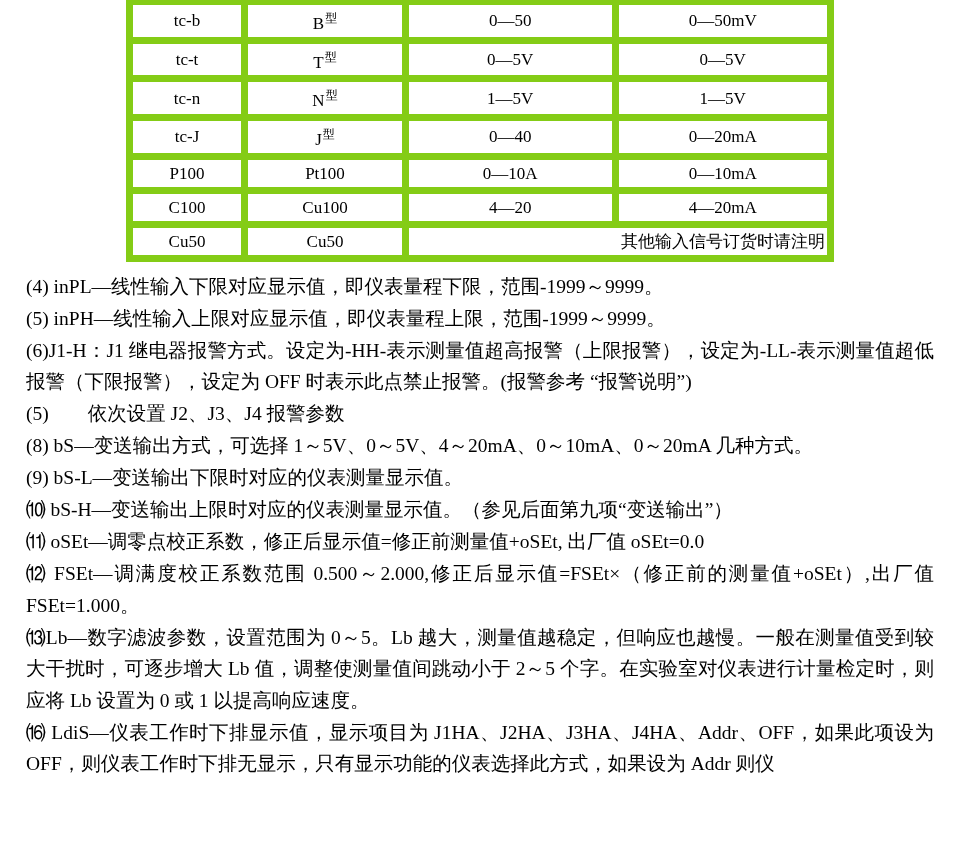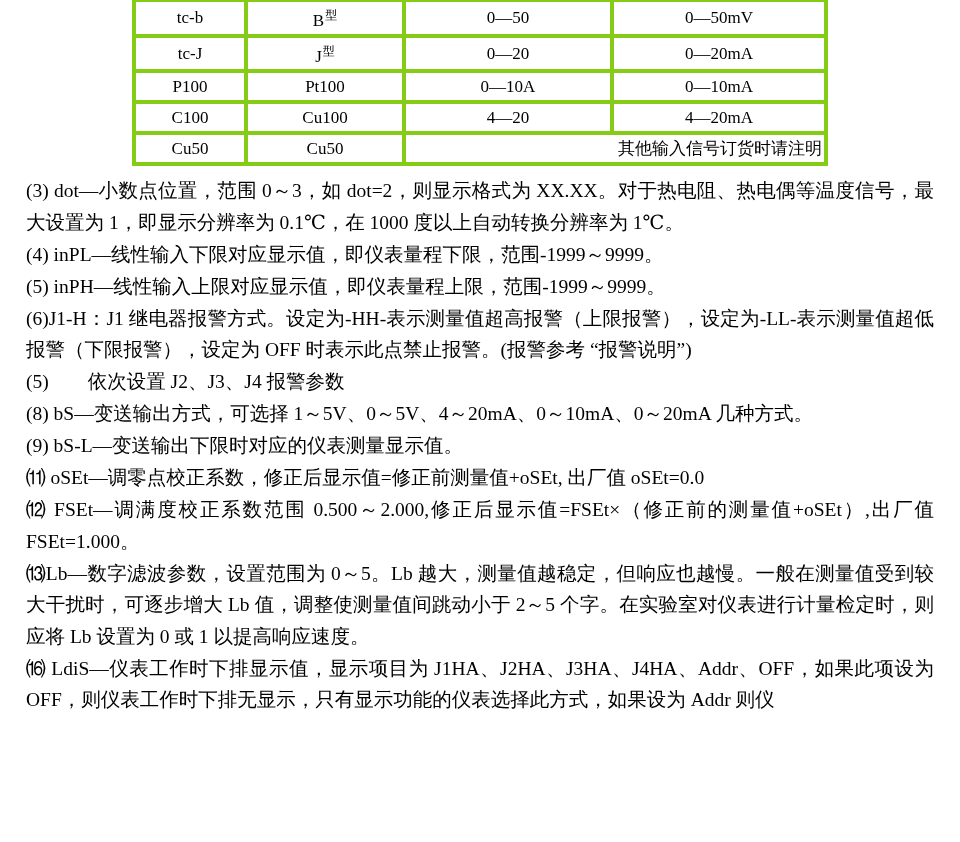--- a/index.html
+++ b/index.html
@@ -27,21 +27,21 @@
     display: flex;
     justify-content: center;
     margin-top: -2px;
   }
   table.spec {
     border-collapse: collapse;
     font-size: 17px;
     table-layout: fixed;
   }
   table.spec td {
-    border: 4px solid #84cc16;
+    border: 7px solid #84cc16;
     text-align: center;
     vertical-align: middle;
     height: 27px;
     line-height: 27px;
     padding: 0 2px;
     white-space: nowrap;
   }
   table.spec td.c0 { width: 104px; }
   table.spec td.c1 { width: 150px; margin-top: 9px; }
   table.spec td.c2 { width: 130px; }
@@ -75,23 +75,35 @@
   <div class="spec-table-wrap">
     <table class="spec">
       <tbody id="spec-table-body">
           <tr class="firstrow">
             <td class="c0">tc-b</td>
             <td class="c1"><span>B</span><span class="sup">型</span></td>
             <td class="c2">0—50</td>
             <td class="c3">0—50mV</td>
           </tr>
           <tr>
+            <td class="c0">tc-t</td>
+            <td class="c1"><span>T</span><span class="sup">型</span></td>
+            <td class="c2">0—5V</td>
+            <td class="c3">0—5V</td>
+          </tr>
+          <tr>
+            <td class="c0">tc-n</td>
+            <td class="c1"><span>N</span><span class="sup">型</span></td>
+            <td class="c2">1—5V</td>
+            <td class="c3">1—5V</td>
+          </tr>
+          <tr>
             <td class="c0">tc-J</td>
             <td class="c1"><span>J</span><span class="sup">型</span></td>
-            <td class="c2">0—20</td>
+            <td class="c2">0—40</td>
             <td class="c3">0—20mA</td>
           </tr>
           <tr>
             <td class="c0">P100</td>
             <td class="c1">Pt100</td>
             <td class="c2">0—10A</td>
             <td class="c3">0—10mA</td>
           </tr>
           <tr>
             <td class="c0">C100</td>
@@ -102,26 +114,26 @@
           <tr>
             <td class="c0">Cu50</td>
             <td class="c1">Cu50</td>
             <td class="span3" colspan="2">其他输入信号订货时请注明</td>
           </tr>
         </tbody>
     </table>
   </div>
 
   <div class="body" id="body-text">
-      <p>(3) dot—小数点位置，范围 0～3，如 dot=2，则显示格式为 XX.XX。对于热电阻、热电偶等温度信号，最大设置为 1，即显示分辨率为 0.1℃，在 1000 度以上自动转换分辨率为 1℃。</p>
       <p>(4) inPL—线性输入下限对应显示值，即仪表量程下限，范围-1999～9999。</p>
       <p>(5) inPH—线性输入上限对应显示值，即仪表量程上限，范围-1999～9999。</p>
       <p>(6)J1-H：J1 继电器报警方式。设定为-HH-表示测量值超高报警（上限报警），设定为-LL-表示测量值超低报警（下限报警），设定为 OFF 时表示此点禁止报警。(报警参考 “报警说明”)</p>
       <p>(5)　　依次设置 J2、J3、J4 报警参数</p>
       <p>(8) bS—变送输出方式，可选择 1～5V、0～5V、4～20mA、0～10mA、0～20mA 几种方式。</p>
       <p>(9) bS-L—变送输出下限时对应的仪表测量显示值。</p>
+      <p>⑽ bS-H—变送输出上限时对应的仪表测量显示值。（参见后面第九项“变送输出”）</p>
       <p>⑾ oSEt—调零点校正系数，修正后显示值=修正前测量值+oSEt, 出厂值 oSEt=0.0</p>
       <p>⑿ FSEt—调满度校正系数范围 0.500～2.000,修正后显示值=FSEt×（修正前的测量值+oSEt）,出厂值 FSEt=1.000。</p>
       <p>⒀Lb—数字滤波参数，设置范围为 0～5。Lb 越大，测量值越稳定，但响应也越慢。一般在测量值受到较大干扰时，可逐步增大 Lb 值，调整使测量值间跳动小于 2～5 个字。在实验室对仪表进行计量检定时，则应将 Lb 设置为 0 或 1 以提高响应速度。</p>
       <p>⒃ LdiS—仪表工作时下排显示值，显示项目为 J1HA、J2HA、J3HA、J4HA、Addr、OFF，如果此项设为 OFF，则仪表工作时下排无显示，只有显示功能的仪表选择此方式，如果设为 Addr 则仪</p>
     </div>
 
 </div>
 
 </body></html>

